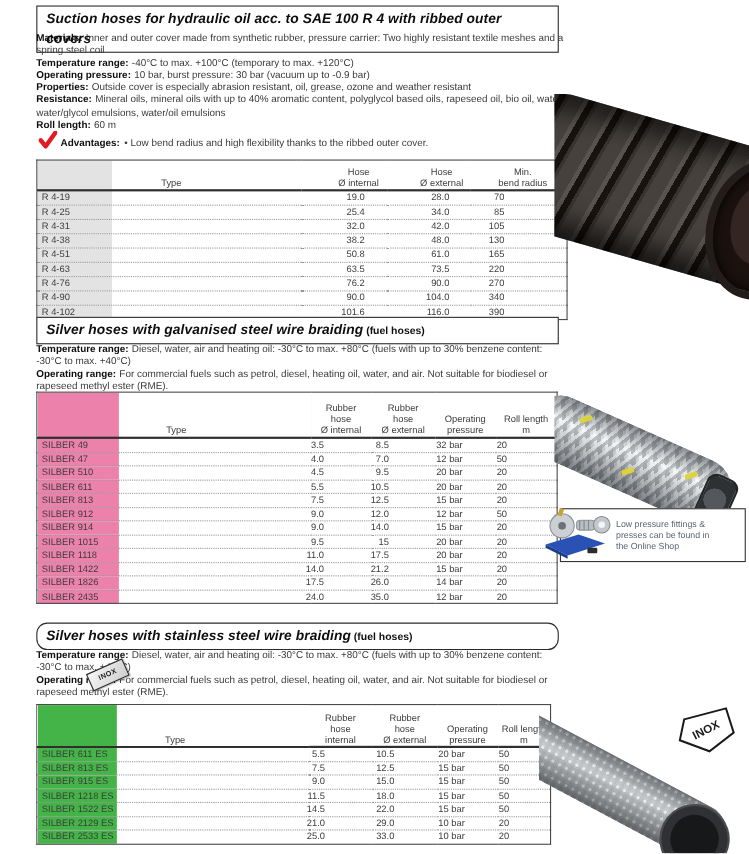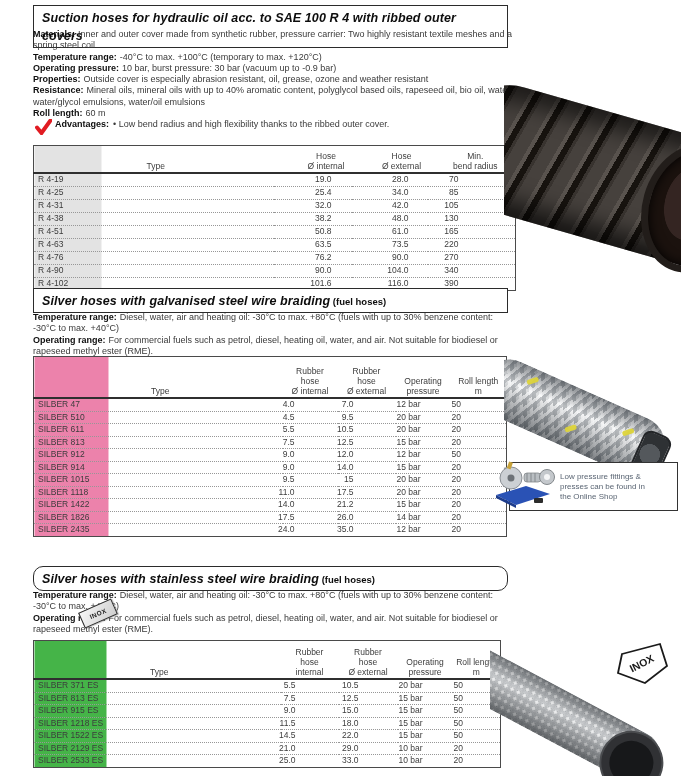--- a/index.html
+++ b/index.html
@@ -11,21 +11,21 @@
              padding:2px 8px 3px 8px;}
   .title-main{font-weight:bold;font-style:italic;font-size:12.5px;color:#0d0d0d;letter-spacing:.1px;}
   .title-suffix{font-weight:bold;font-size:9.5px;color:#0d0d0d;}
 
   
   .specs{position:absolute;left:33px;width:484px;}
   .spec{margin:0;font-size:9px;line-height:11.3px;color:#3a3a3a;}
   .spec b{color:#0f0f0f;margin-right:3px;}
 
   
-  .advantages{position:absolute;left:35px;top:119px;display:flex;align-items:flex-start;font-size:9px;}
+  .advantages{position:absolute;left:35px;top:119px;display:flex;align-items:flex-end;font-size:9px;}
   .advantages b{color:#0f0f0f;margin-right:4px;}
   .check{margin-right:3px;}
 
   
   table.spec-table{position:absolute;left:33px;border-collapse:collapse;border:1.2px solid #4a4a4a;
                    font-size:8.5px;color:#3c3c3c;table-layout:fixed;background:#fff;}
   table.spec-table th{font-weight:normal;text-align:center;vertical-align:bottom;
                       border-bottom:2px solid #2f2f2f;padding:0 0 1px 0;line-height:10px;color:#3c3c3c;}
   table.spec-table td{padding:1px 0;line-height:9.5px;border-bottom:1px dotted #979797;}
   table.spec-table tbody tr:last-child td{border-bottom:none;}
@@ -264,20 +264,27 @@
             <div>pressure</div>
           </th>
         <th>
             <div>Roll length</div>
             <div>m</div>
           </th>
       </tr>
     </thead>
     <tbody>
 
+        <tr>
+          <td class="band type-td">SILBER 49</td>
+          <td class="v1"><span class="num">3.5</span></td>
+          <td class="v2"><span class="num">8.5</span></td>
+          <td class="v3">32 bar</td>
+          <td class="v4">20</td>
+        </tr>
 
         <tr>
           <td class="band type-td">SILBER 47</td>
           <td class="v1"><span class="num">4.0</span></td>
           <td class="v2"><span class="num">7.0</span></td>
           <td class="v3">12 bar</td>
           <td class="v4">50</td>
         </tr>
 
         <tr>
@@ -405,21 +412,21 @@
           </th>
         <th>
             <div>Roll length</div>
             <div>m</div>
           </th>
       </tr>
     </thead>
     <tbody>
 
         <tr>
-          <td class="band type-td">SILBER 371 ES</td>
+          <td class="band type-td">SILBER 611 ES</td>
           <td class="v1"><span class="num">5.5</span></td>
           <td class="v2"><span class="num">10.5</span></td>
           <td class="v3">20 bar</td>
           <td class="v4">50</td>
         </tr>
 
         <tr>
           <td class="band type-td">SILBER 813 ES</td>
           <td class="v1"><span class="num">7.5</span></td>
           <td class="v2"><span class="num">12.5</span></td>

